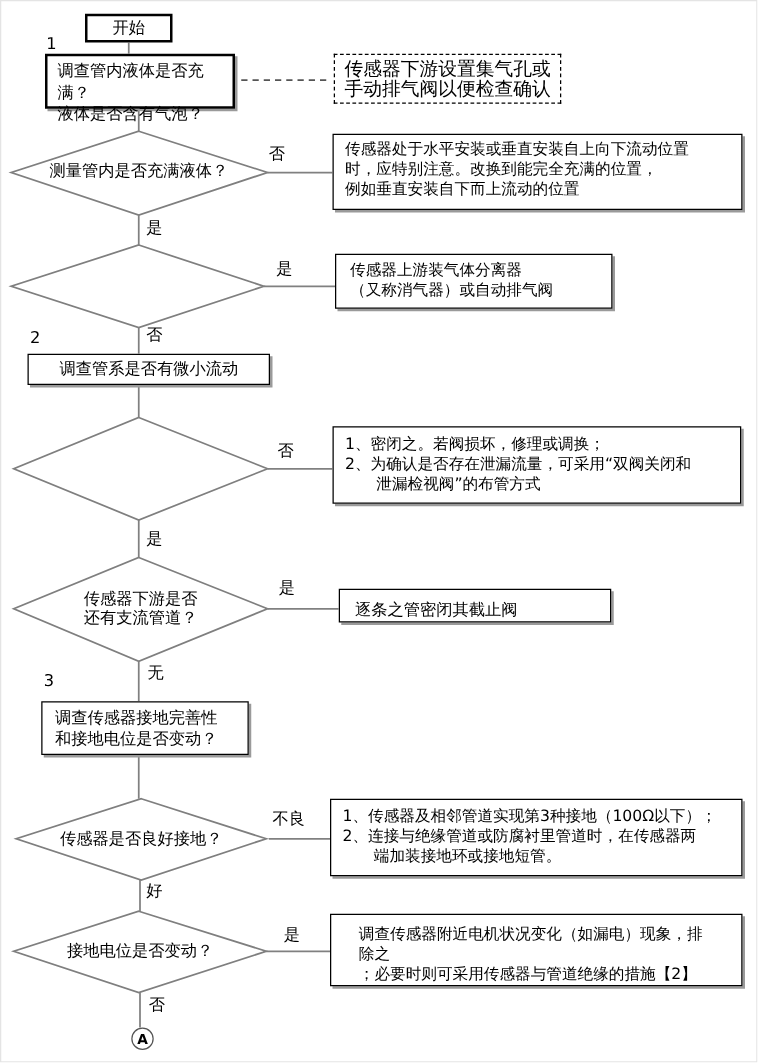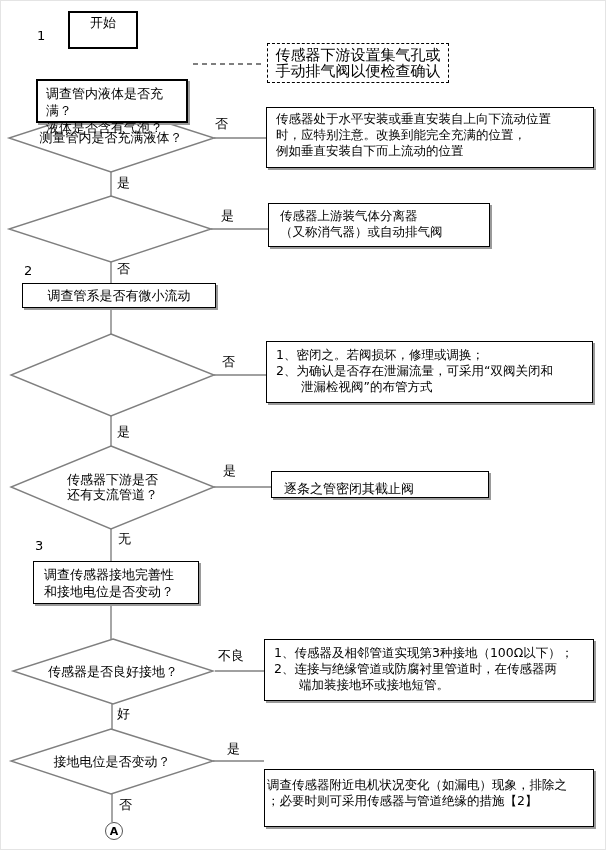--- a/index.html
+++ b/index.html
@@ -7,21 +7,21 @@
     position:relative;width:606px;height:850px;background:#ffffff;
     font-family:"DejaVu Sans",sans-serif;color:#000;overflow:hidden;
     border:1px solid #e4e4e4;box-sizing:border-box;
   }
   #lines{position:absolute;left:0;top:0;width:606px;height:850px;}
   .box{
     position:absolute;background:#fff;border:1px solid #000;
     box-shadow:2px 2px 0 #9a9a9a;font-size:12.5px;line-height:16px;
     white-space:pre-line;box-sizing:border-box;padding:3px 9px;
   }
-  .box.thick{border-width:2px;font-size:13px;line-height:17px;margin-top:36px;}
+  .box.thick{border-width:2px;font-size:13px;line-height:17px;}
   .box.center{text-align:center;}
   .startbox{
     position:absolute;background:#fff;border:2px solid #000;
     text-align:center;font-size:13px;box-sizing:border-box;
   }
   .dashedbox{
     position:absolute;background:#fff;border:1px dashed #000;
     text-align:center;font-size:15px;line-height:16px;
     white-space:pre-line;box-sizing:border-box;padding:3px 4px;
   }
@@ -65,21 +65,21 @@
     <g stroke="#7f7f7f" stroke-width="1.4" fill="#ffffff">
       <polygon points="110,104 213,137 110,171 8,137"></polygon>
       <polygon points="110,195 210,228 110,261 8,228"></polygon>
       <polygon points="110,333 213,374 110,415 10,374"></polygon>
       <polygon points="110,445 213,486 110,528 10,486"></polygon>
       <polygon points="112,638 212,670 112,703 12,670"></polygon>
       <polygon points="110,728 212,760 110,793 10,760"></polygon>
     </g>
   </svg>
 
-  <div class="startbox" style="left:67px;top:10px;width:70px;height:38px;line-height:19px;">开始</div>
+  <div class="startbox" style="left:67px;top:10px;width:70px;height:23px;line-height:19px;">开始</div>
 
   <div class="secnum" style="left:36px;top:28px;">1</div>
   <div class="secnum" style="left:23px;top:263px;">2</div>
   <div class="secnum" style="left:34px;top:538px;">3</div>
 
   <div class="box thick" style="left:35px;top:42px;width:152px;height:44px;padding:4px 8px;">调查管内液体是否充满？
 液体是否含有气泡？</div>
   <div class="box center" style="left:21px;top:282px;width:194px;height:25px;padding:0;line-height:23px;font-size:13px;">调查管系是否有微小流动</div>
   <div class="box" style="left:32px;top:560px;width:166px;height:43px;padding:4px 10px;font-size:13px;line-height:17px;">调查传感器接地完善性
 和接地电位是否变动？</div>
@@ -111,18 +111,18 @@
 例如垂直安装自下而上流动的位置</div>
   <div class="box" style="left:267px;top:202px;width:222px;height:44px;padding:4px 11px;">传感器上游装气体分离器
 （又称消气器）或自动排气阀</div>
   <div class="box" style="left:265px;top:340px;width:327px;height:62px;padding:5px 9px;">1、密闭之。若阀损坏，修理或调换；
 2、为确认是否存在泄漏流量，可采用“双阀关闭和
 　　泄漏检视阀”的布管方式</div>
   <div class="box" style="left:270px;top:470px;width:218px;height:27px;padding:4px 12px;line-height:25px;font-size:13px;">逐条之管密闭其截止阀</div>
   <div class="box" style="left:263px;top:638px;width:330px;height:62px;padding:5px 9px;">1、传感器及相邻管道实现第3种接地（100Ω以下）；
 2、连接与绝缘管道或防腐衬里管道时，在传感器两
 　　端加装接地环或接地短管。</div>
-  <div class="box" style="left:263px;top:768px;width:330px;height:58px;padding:7px 2px;">调查传感器附近电机状况变化（如漏电）现象，排除之
+  <div class="box" style="left:263px;top:730px;width:330px;height:58px;padding:7px 22px;">调查传感器附近电机状况变化（如漏电）现象，排除之
 ；必要时则可采用传感器与管道绝缘的措施【2】</div>
 
   <div class="connector-circle" style="left:104px;top:821px;">A</div>
 
 </div>
 
 </body></html>

